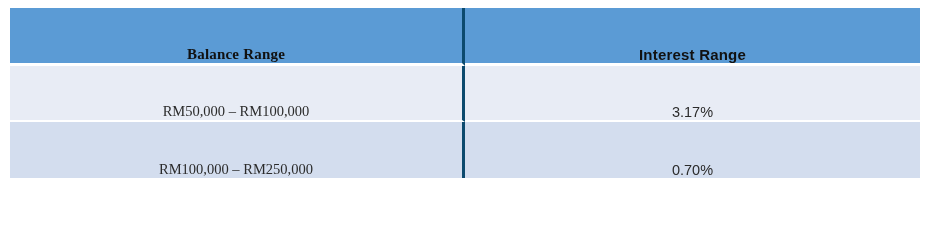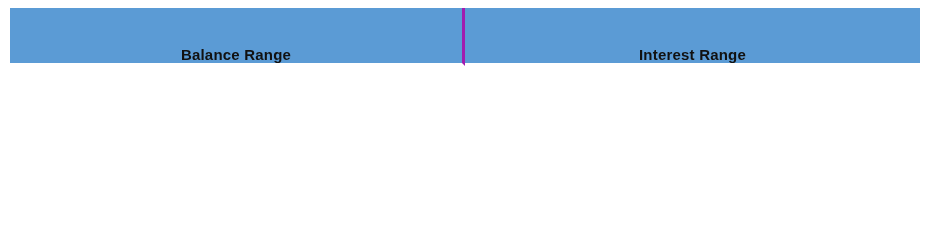--- a/index.html
+++ b/index.html
@@ -42,21 +42,21 @@
     color: #111111;
     font-weight: bold;
     font-size: 15px;
     text-align: center;
     vertical-align: bottom;
     padding-bottom: 13px;
     box-sizing: border-box;
     letter-spacing: 0.2px;
   }
   
-  .col-left  { border-right: 3px solid #a21caf; }
+  .col-left  { border-right: 3px solid #0c4a6e; font-family: Liberation Serif, serif; }
 
   
   .head-cell { border-bottom: 3px solid #ffffff; }
 
   
   .body-cell {
     height: 56px;
     font-size: 14.5px;
     color: #2b2b2b;
     text-align: center;
@@ -75,15 +75,23 @@
 
 <div class="table-wrap">
   <table class="rate-table">
     <thead>
       <tr>
         <th class="head-cell col-left">Balance Range</th>
         <th class="head-cell">Interest Range</th>
       </tr>
     </thead>
     <tbody>
+      <tr>
+        <td class="body-cell band-light col-left">RM50,000 – RM100,000</td>
+        <td class="body-cell band-light">3.17%</td>
+      </tr>
+      <tr>
+        <td class="body-cell band-dark col-left">RM100,000 – RM250,000</td>
+        <td class="body-cell band-dark">0.70%</td>
+      </tr>
     </tbody>
   </table>
 </div>
 
 </body></html>

